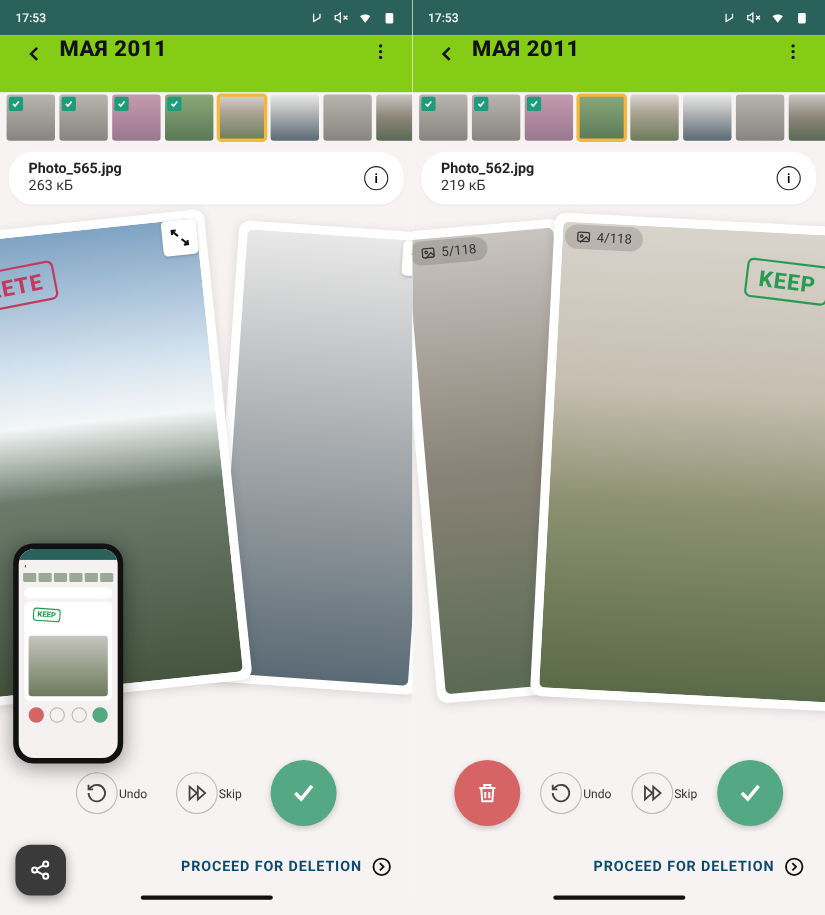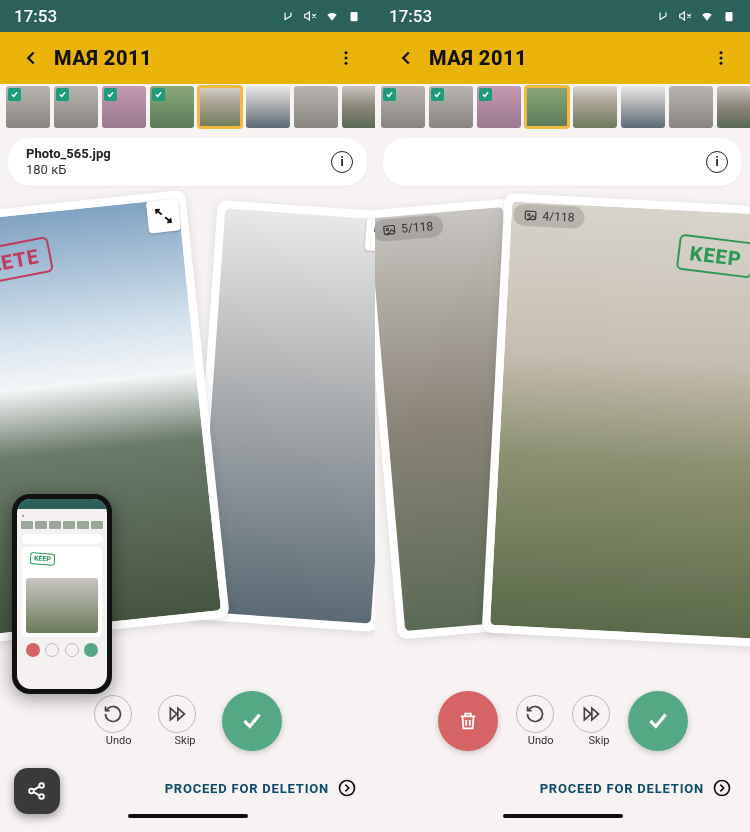--- a/index.html
+++ b/index.html
@@ -21,30 +21,29 @@
     overflow: hidden;
   }
   .status-bar {
     height: 32px;
     background: #2a615a;
     color: #fff;
     display: flex;
     justify-content: space-between;
     align-items: center;
     padding: 0 14px;
-    font-size: 17px;
+    font-size: 11px;
     font-weight: 500;
   }
   .status-icons { display: flex; gap: 8px; align-items: center; }
   .status-icons svg, .status-icons span { width: 14px; height: 14px; }
   .topbar {
     height: 52px;
-    background: #eab308;
+    background: #84cc16;
     display: flex;
-    align-items: center;
     padding: 0 14px;
   }
   .back-btn { width: 34px; height: 34px; display:flex;align-items:center;justify-content:center; cursor:pointer;}
   .topbar-title { font-size: 20px; font-weight: 800; letter-spacing: .5px; color:#111; margin-left:6px;}
   .more-btn { margin-left:auto; width:30px; height:30px; display:flex;align-items:center;justify-content:center; cursor:pointer;}
   .thumb-strip {
     height: 46px;
     overflow: hidden;
     padding: 2px 6px;
     display:flex;
@@ -106,21 +105,21 @@
   }
   .bottom-actions {
     height:90px;
     display:flex;
     align-items:center;
     justify-content:center;
     gap:26px;
     padding: 4px 16px;
   }
   .act {
-    display:flex; flex-direction:column; align-items:flex-end; gap:1px;
+    display:flex; align-items:center; gap:1px;
     cursor:pointer;
   }
   .act .ico {
     width:38px; height:38px; border:1.5px solid #bbb; border-radius:50%;
     display:flex;align-items:center;justify-content:center;
   }
   .act .lbl { font-size:11px; color:#333;}
   .fab {
     width:60px; height:60px; border-radius:50%;
     display:flex;align-items:center;justify-content:center;
@@ -242,21 +241,21 @@
     <div class="thumb img-trees sel"></div>
     <div class="thumb img-lake"></div>
     <div class="thumb img-grey"></div>
     <div class="thumb img-hills"></div>
 
   </div>
 
   <div class="info-chip">
     <div class="info-text">
       <div class="fname">Photo_565.jpg</div>
-      <div class="fsize">180 кБ</div>
+      <div class="fsize">263 кБ</div>
     </div>
     <div class="info-i">i</div>
   </div>
 
   <div class="card-area">
     <div class="card" style="left:195px; top:10px; width:190px; height:420px; transform:rotate(4deg);">
       <div class="img-lake" style="width:100%;height:100%;border-radius:5px;"></div>
       <div class="expand-btn">
         <svg width="18" height="18" viewBox="0 0 24 24" fill="none" stroke="#111" stroke-width="2.5">
             <path d="M8 3H3v5M3 3l7 7M16 21h5v-5M21 21l-7-7"></path>
@@ -373,20 +372,24 @@
       </div>
     <div class="thumb img-green sel"></div>
     <div class="thumb img-trees"></div>
     <div class="thumb img-lake"></div>
     <div class="thumb img-grey"></div>
     <div class="thumb img-hills"></div>
 
   </div>
 
   <div class="info-chip">
+    <div class="info-text">
+      <div class="fname">Photo_562.jpg</div>
+      <div class="fsize">219 кБ</div>
+    </div>
     <div class="info-i">i</div>
   </div>
 
   <div class="card-area">
     <div class="card" style="left:-4px; top:8px; width:150px; height:430px; transform:rotate(-5deg);">
       <div class="img-hills" style="width:100%;height:100%;border-radius:5px;"></div>
       <div class="counter-pill" style="left:10px;">
         <svg width="14" height="14" viewBox="0 0 24 24" fill="none" stroke="#333" stroke-width="2">
             <rect x="3" y="5" width="18" height="14" rx="2"></rect>
             <circle cx="9" cy="11" r="2"></circle>

